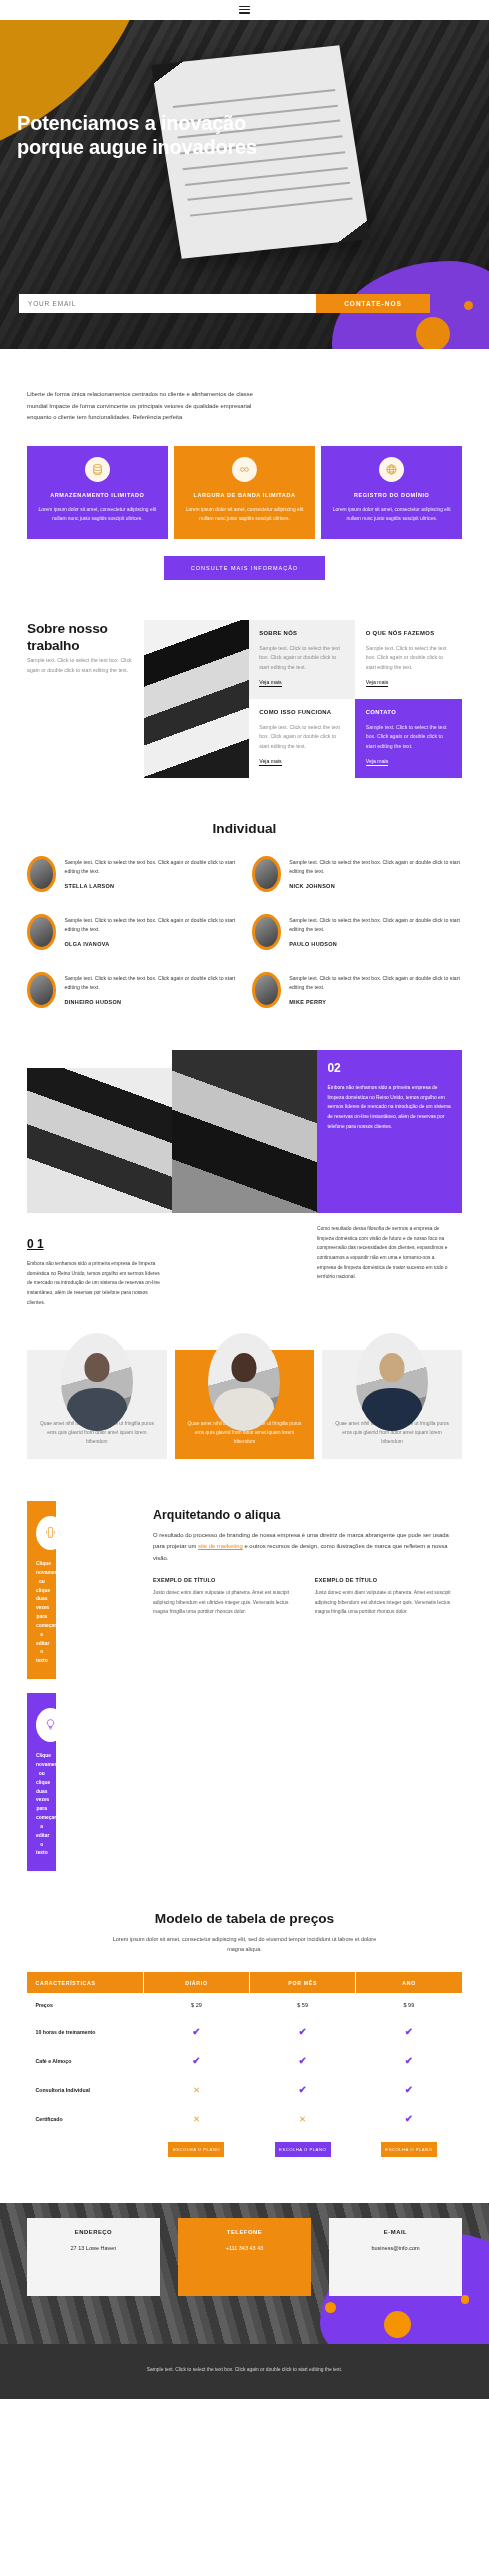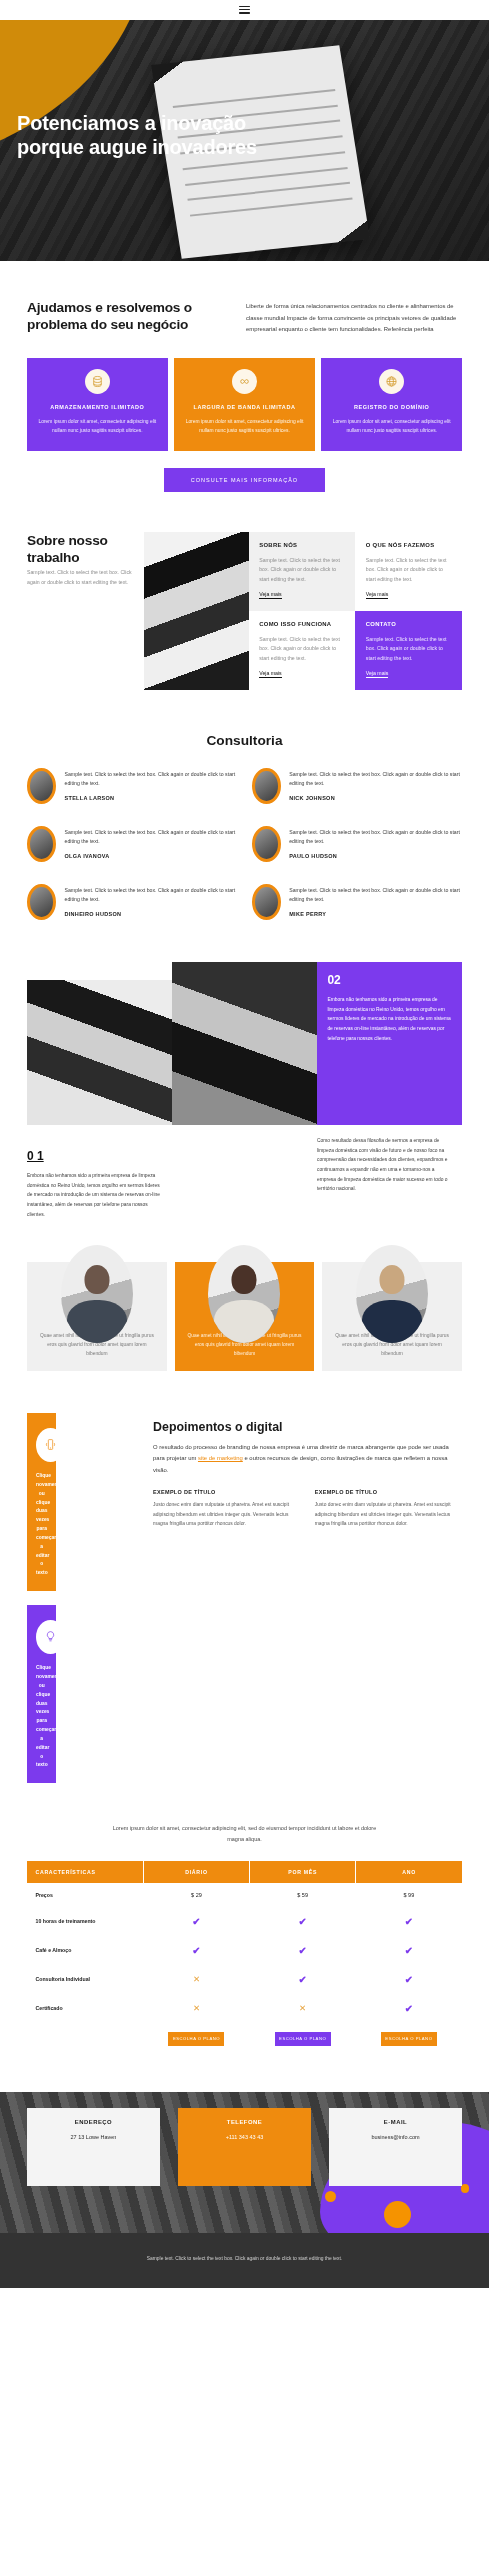--- a/index.html
+++ b/index.html
@@ -13,21 +13,21 @@
   }
   .page { width:489px; position:relative; }
 
   
   .topbar { height:19.6px; background:#fff; display:flex; align-items:center; justify-content:center; }
   .burger { width:10.4px; display:flex; flex-direction:column; gap:2px; cursor:pointer; }
   .burger i { display:block; height:1.3px; background:#222; border-radius:0.7px; }
 
   
   .hero {
-    position:relative; height:241px; overflow:hidden;
+    position:relative; height:329px; overflow:hidden;
     background:
       linear-gradient(rgba(30,30,30,.62), rgba(30,30,30,.62)),
       repeating-linear-gradient(118deg,#4a4a4a 0 4.6px,#5c5c5c 4.6px 9.8px,#333 9.8px 17.6px,#6b6b6b 17.6px 25.4px),
       linear-gradient(160deg,#777,#2e2e2e);
     background-blend-mode:normal, overlay, normal;
   }
   .hero .blob-orange {
     position:absolute; left:-111px; top:-85px; width:274px; height:215px;
     background:#d08b0a; border-radius:0 0 100% 0/0 0 100% 0;
     transform:rotate(-8deg);
@@ -242,23 +242,20 @@
       <span>Potenciamos a inovação</span><br>
       <span>porque augue inovadores</span>
     </h1>
     <form class="hero-form">
       <input type="text" placeholder="YOUR EMAIL" style="">
       <button type="submit">CONTATE-NOS</button>
     </form>
   </section>
 
   <section class="help">
-    <div class="help-left">
-      <h2 class="sec-title">Ajudamos e resolvemos o problema do seu negócio</h2>
-    </div>
     <div class="help-right">
       <p class="body-txt">Liberte de forma única relacionamentos centrados no cliente e alinhamentos de classe mundial Impacte de forma convincente os principais vetores de qualidade empresarial enquanto o cliente tem funcionalidades. Referência perfeita</p>
     </div>
   </section>
 
   <section class="cards">
     <div class="card purple">
       <div class="card-icon">
         <svg viewBox="0 0 24 24" fill="none" stroke="#d49a2a" stroke-width="1.4">
           <ellipse cx="12" cy="5.5" rx="7" ry="2.8"></ellipse>
@@ -319,21 +316,21 @@
         <span class="vejamais">Veja mais</span>
       </div>
       <div class="wcell purple">
         <h4>CONTATO</h4>
         <p>Sample text. Click to select the text box. Click again or double click to start editing the text.</p>
         <span class="vejamais">Veja mais</span>
       </div>
     </div>
   </section>
 
-  <h2 class="testi-title">Consultoria</h2>
+  <h2 class="testi-title">Individual</h2>
   <section class="testi-grid">
     <div class="testi">
       <div class="avatar"></div>
       <div class="testi-body">
         <p>Sample text. Click to select the text box. Click again or double click to start editing the text.</p>
         <div class="testi-name">STELLA LARSON</div>
       </div>
     </div>
     <div class="testi">
       <div class="avatar"></div>
@@ -437,36 +434,37 @@
         <div class="badge-icon">
           <svg viewBox="0 0 24 24" fill="none" stroke="#7c3aed" stroke-width="1.3">
             <path d="M9 17h6M10 20h4"></path>
               <path d="M12 3a6 6 0 00-3.6 10.8c.5.4.8 1 .8 1.6v.6h5.6v-.6c0-.6.3-1.2.8-1.6A6 6 0 0012 3z"></path>
           </svg>
         </div>
         <div class="badge-txt">Clique novamente ou clique duas vezes para começar a editar o texto</div>
       </div>
     </div>
     <div class="arch-right">
-      <h3>Depoimentos o digital</h3>
+      <h3>Arquitetando o aliqua</h3>
       <p><span>O resultado do processo de branding de nossa empresa é uma diretriz de marca abrangente que pode ser usada para projetar um </span><a class="link-orange" href="#">site de marketing</a><span> e outros recursos de design, como ilustrações de marca que refletem a nossa visão.</span></p>
       <div class="ex-row">
         <div class="ex">
           <h5>EXEMPLO DE TÍTULO</h5>
           <p>Justo donec enim diam vulputate ut pharetra. Amet est suscipit adipiscing bibendum est ultricies integer quis. Venenatis lectus magna fringilla urna porttitor rhoncus dolor.</p>
         </div>
         <div class="ex">
           <h5>EXEMPLO DE TÍTULO</h5>
           <p>Justo donec enim diam vulputate ut pharetra. Amet est suscipit adipiscing bibendum est ultricies integer quis. Venenatis lectus magna fringilla urna porttitor rhoncus dolor.</p>
         </div>
       </div>
     </div>
   </section>
 
   <section class="pricing">
+    <h2>Modelo de tabela de preços</h2>
     <p class="psub">Lorem ipsum dolor sit amet, consectetur adipiscing elit, sed do eiusmod tempor incididunt ut labore et dolore magna aliqua.</p>
     <table class="ptab">
       <thead>
         <tr>
           <th>CARACTERÍSTICAS</th>
           <th>DIÁRIO</th>
           <th>POR MÊS</th>
           <th>ANO</th>
         </tr>
       </thead>

